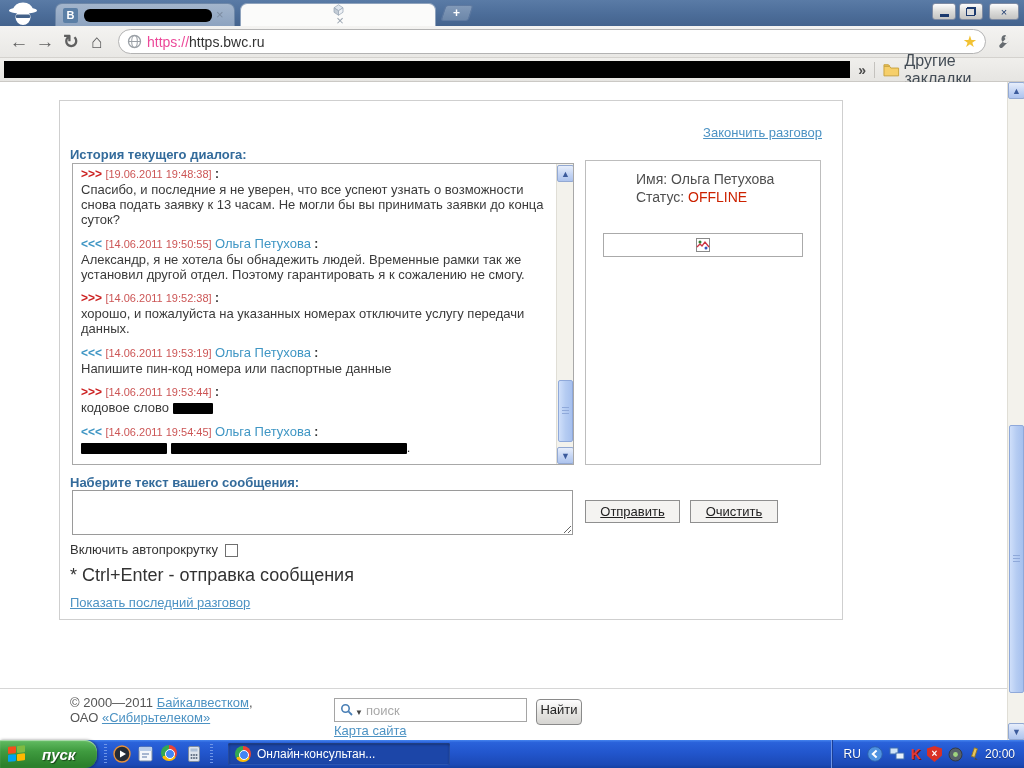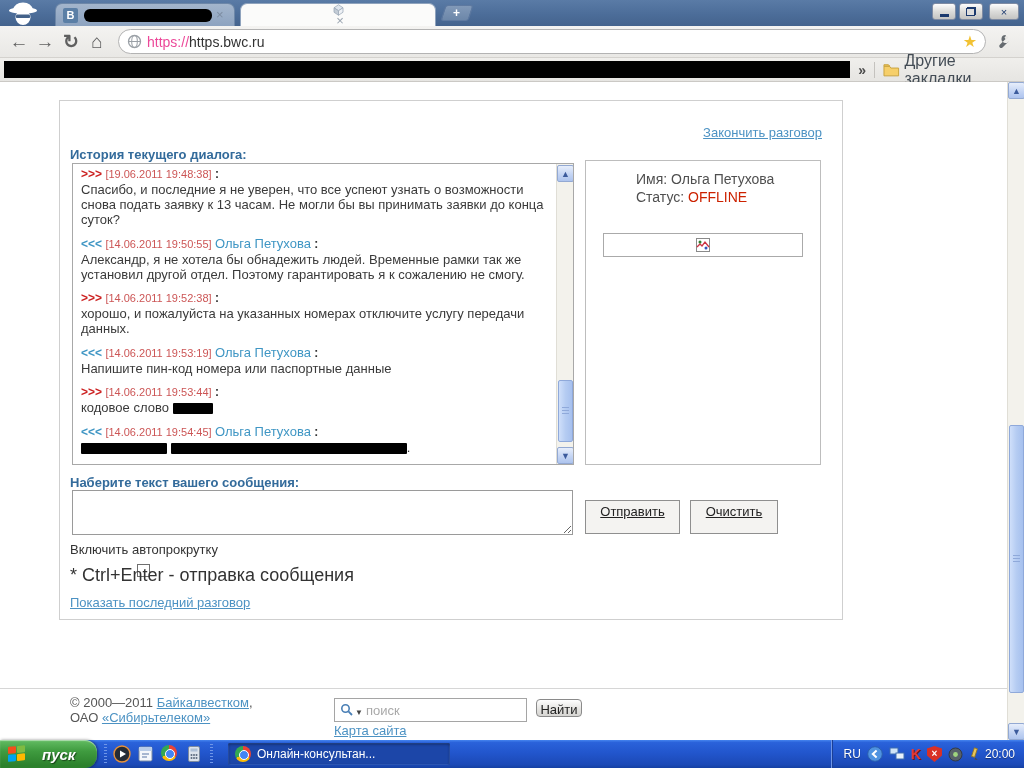--- a/index.html
+++ b/index.html
@@ -102,41 +102,41 @@
   #infobox { position:absolute; left:525px; top:59px; width:236px; height:305px;
     border:1px solid #bdbdbd; padding:9px 12px; }
   #infobox .line { font-size:14px; color:#4f4f4f; line-height:18px;margin-left:38px; }
   #status-val { color:#cc2200; }
   #photo-box { margin:27px auto 0 auto; width:200px; height:24px; border:1px solid #aaa;
     display:flex; align-items:center; justify-content:center; }
 
   #compose-label { left:10px; top:374px; }
   #msg-input { position:absolute; left:12px; top:389px; width:501px; height:45px;
     border:1px solid #9a9a9a; resize:both; font:13px "Liberation Sans",sans-serif; padding:3px; }
-  .pbtn { position:absolute; top:399px; height:34px; background:#f4f3f1; border:1px solid #8f8f8f;
+  .pbtn { position:absolute; top:399px; height:23px; background:#f4f3f1; border:1px solid #8f8f8f;
     font-size:13px; color:#222; text-decoration:underline; text-align:center; line-height:21px; }
   #send-btn { left:525px; width:95px; }
   #clear-btn { left:630px; width:88px; }
 
   #autoscroll-row { position:absolute; left:10px; top:441px; font-size:13px; color:#333;
-    display:flex; align-items:center; gap:7px;flex-direction:column; }
+    display:flex; align-items:flex-end; gap:7px; }
   #autoscroll-box { width:13px; height:13px; border:1px solid #6f6f6f; background:#fff; }
   #hint { position:absolute; left:10px; top:464px; font-size:18px; color:#333; }
   #last-link { position:absolute; left:10px; top:494px; }
 
   
   #footer-sep { position:absolute; left:0; top:606px; width:1007px; border-top:1px solid #d6d6d6; }
   #copy { position:absolute; left:70px; top:613px; font-size:13px; color:#555; line-height:15px; }
   #copy a { color:#4c92c3; }
   #search-wrap { position:absolute; left:334px; top:616px; width:193px; height:24px;
     border:1px solid #a5a5a5; background:#fff; display:flex; align-items:center; padding:0 5px; }
   #search-input { border:none; outline:none; flex:1; font:13px "Liberation Sans",sans-serif; color:#333; min-width:0; }
   #search-input::placeholder { color:#a9a9a9; }
   #search-dd { font-size:8px; color:#444; margin:4px 3px 0 1px; }
-  #find-btn { position:absolute; left:536px; top:617px; width:46px; height:18px;
+  #find-btn { position:absolute; left:536px; top:617px; width:46px; height:26px;
     background:linear-gradient(180deg,#fefefe,#e3e2df 60%,#d6d5d2); border:1px solid #8a8a8a;
     border-radius:4px; font-size:13px; color:#222; text-align:center; line-height:20px; }
   #sitemap { position:absolute; left:334px; top:641px; }
 
   
   #taskbar { position:absolute; left:0; top:740px; width:1024px; height:28px;
     background:linear-gradient(180deg,#4584ef 0%,#2a62da 9%,#2256cd 45%,#1c49b6 88%,#1540a2 100%); }
   #startbtn { position:absolute; left:0; top:0; width:97px; height:28px;
     background:linear-gradient(180deg,#63bd63 0%,#3f9b3f 40%,#2c812c 90%);
     border-radius:0 12px 12px 0; box-shadow:1px 0 3px rgba(0,0,0,.45), inset 0 1px 1px rgba(255,255,255,.5);

